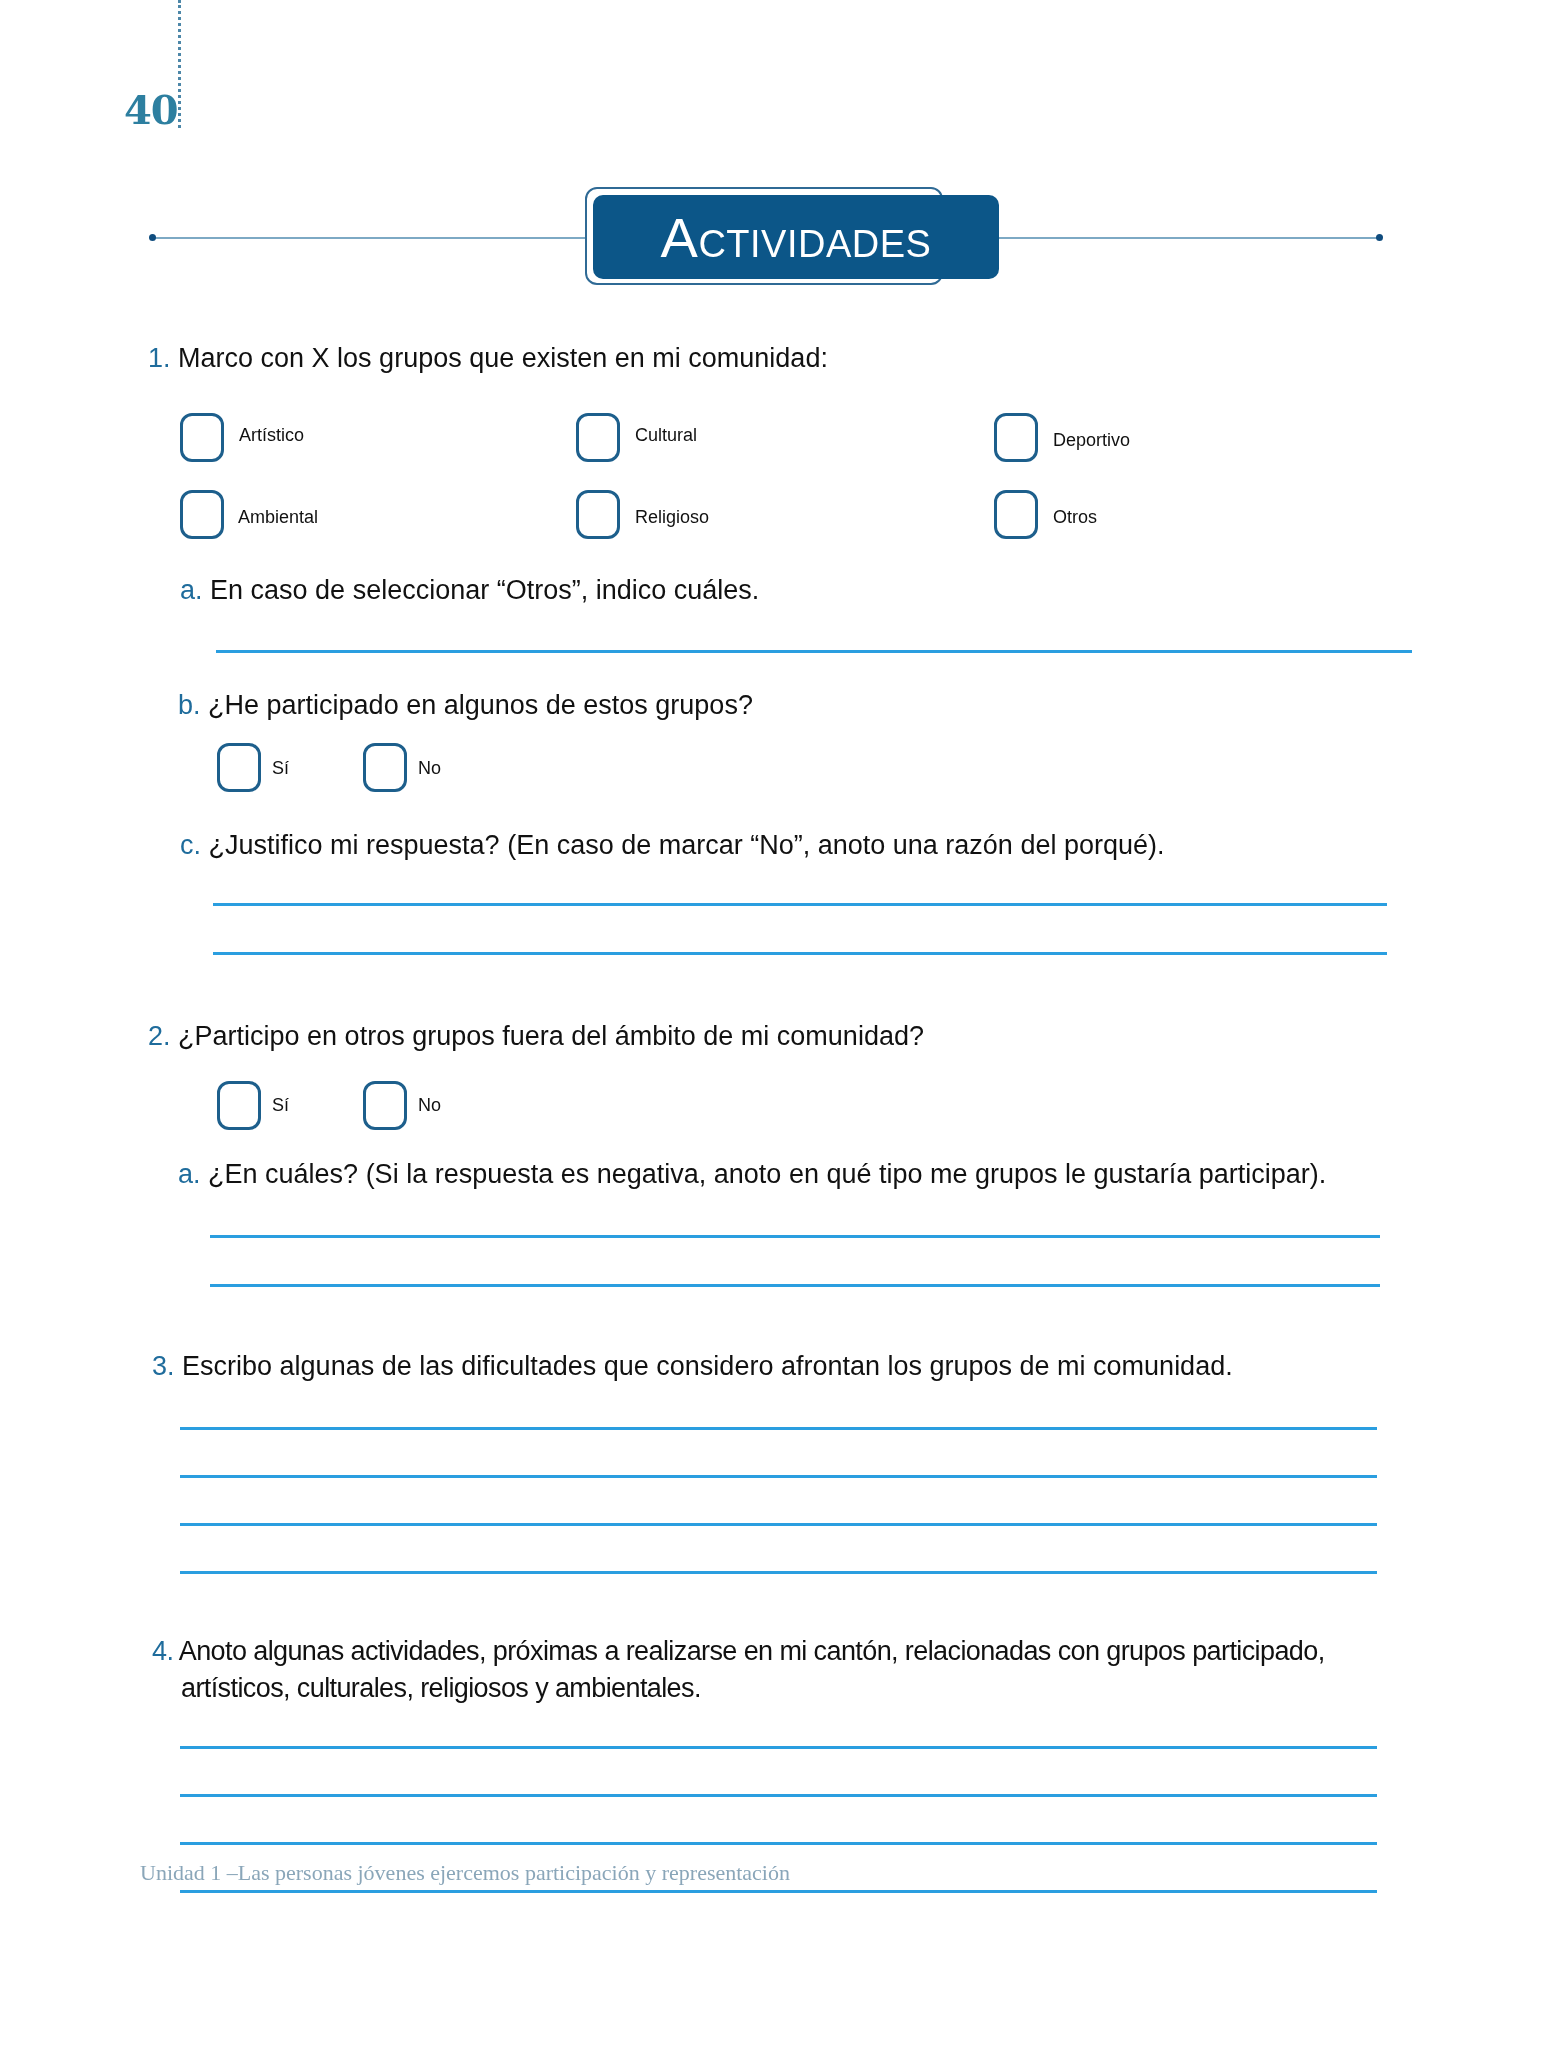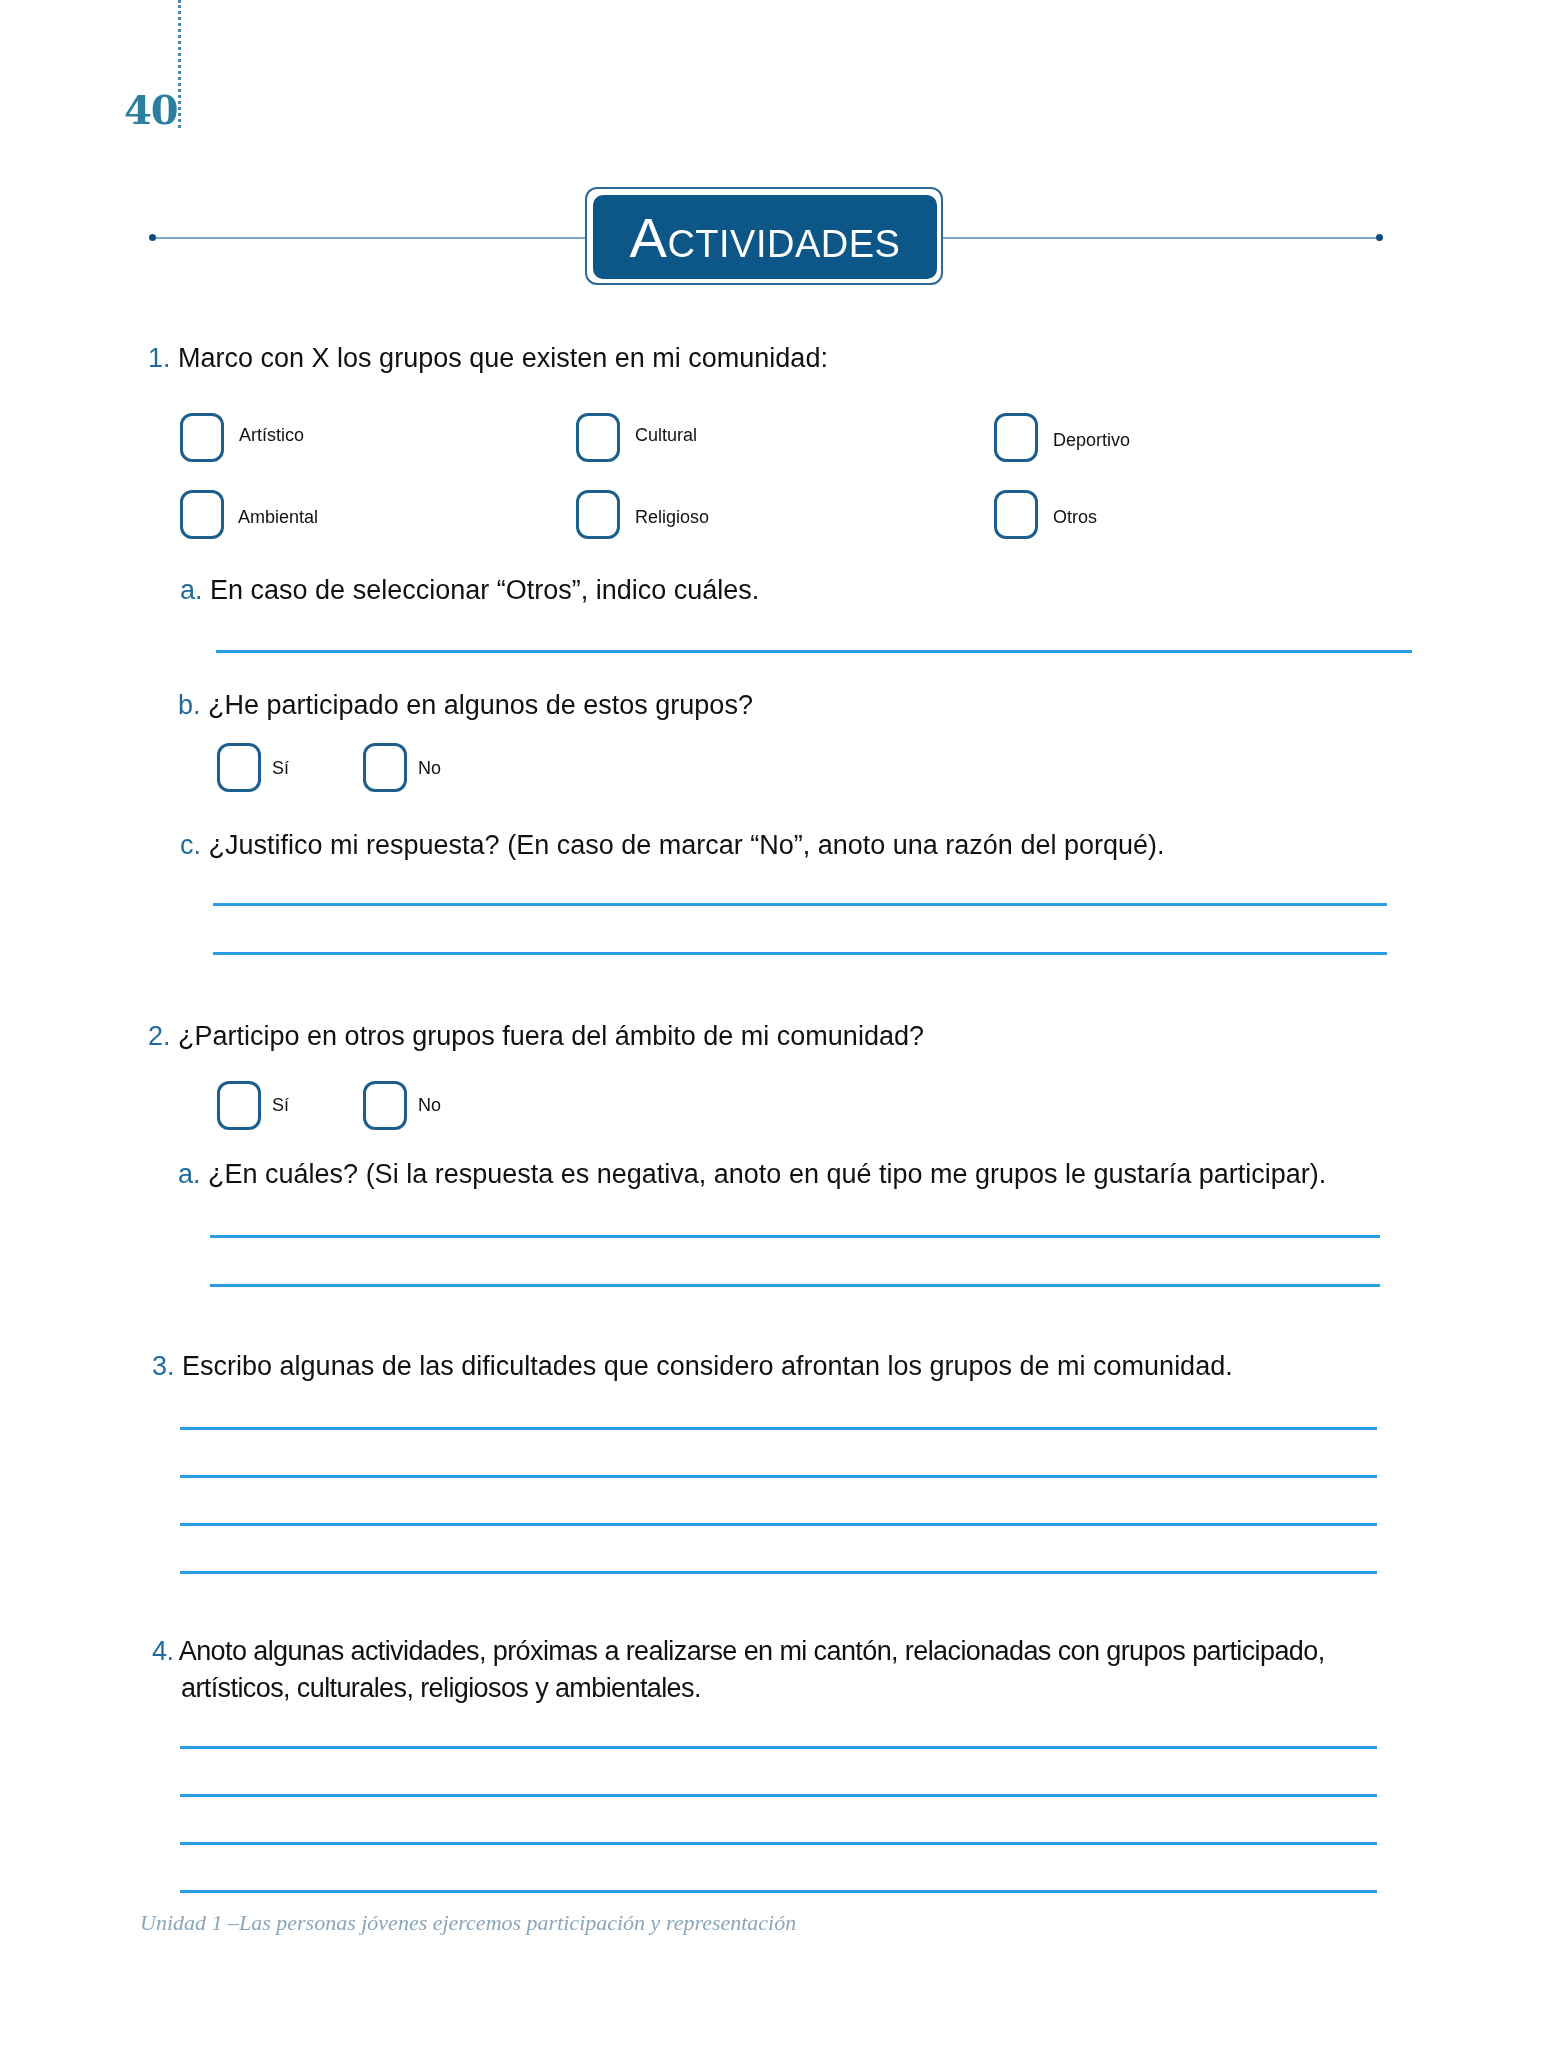--- a/index.html
+++ b/index.html
@@ -6,32 +6,32 @@
   body { width: 1564px; height: 2048px; position: relative; overflow: hidden;
          font-family: "Liberation Sans", sans-serif; color: #111111; }
   .abs { position: absolute; }
   .dotted-rule { left: 178px; top: 0; width: 0; height: 128px; border-left: 3px dotted #4d87a8; }
   .page-num { left: 124px; top: 86px; font-family: "DejaVu Serif", serif; font-weight: bold;
               font-size: 40px; color: #2d7fa0; letter-spacing: -1px; }
   .title-rule { left: 152px; top: 237px; width: 1227px; height: 2px; background: #7da9c4; }
   .title-dot { width: 7px; height: 7px; border-radius: 50%; background: #0f4c7e; top: 234px; }
   .banner-outer { left: 585px; top: 187px; width: 358px; height: 98px; border: 2px solid #2f6a95;
                   border-radius: 12px; background: #ffffff; box-sizing: border-box; }
-  .banner-inner { left: 593px; top: 195px; width: 344px; height: 84px; background: #0c5688;
+  .banner-inner { left: 593px; top: 195px; width: 406px; height: 84px; background: #0c5688;
                   border-radius: 10px; display: flex; align-items: center; justify-content: center; }
   .banner-text { color: #ffffff; font-family: "Liberation Sans", sans-serif; font-size: 38px;
                  font-variant: small-caps; letter-spacing: 0.5px; }
   .banner-text .big { font-size: 56px; }
   .q-text { font-size: 27px; line-height: 34px; white-space: nowrap; }
   .q-num { color: #1f6c9c; }
   .opt-box { width: 44px; height: 49px; border: 3px solid #1d5f8c; border-radius: 12px;
              box-sizing: border-box; background: #fff; cursor: pointer; }
   .opt-label { font-size: 18px; line-height: 34px; }
   .write-line { height: 3px; background: #2a9ee0; }
-  .footer { left: 140px; top: 1910px; font-family: "Liberation Serif", serif; font-style: italic;
+  .footer { left: 140px; top: 1860px; font-family: "Liberation Serif", serif; 
             font-size: 22px; color: #8aa6b9; white-space: nowrap; }
 </style>
 </head>
 <body>
 
 <div class="abs dotted-rule"></div>
 <div class="abs page-num">40</div>
 
 <div class="abs title-rule"></div>
 <div class="abs title-dot" style="left:149px"></div>

